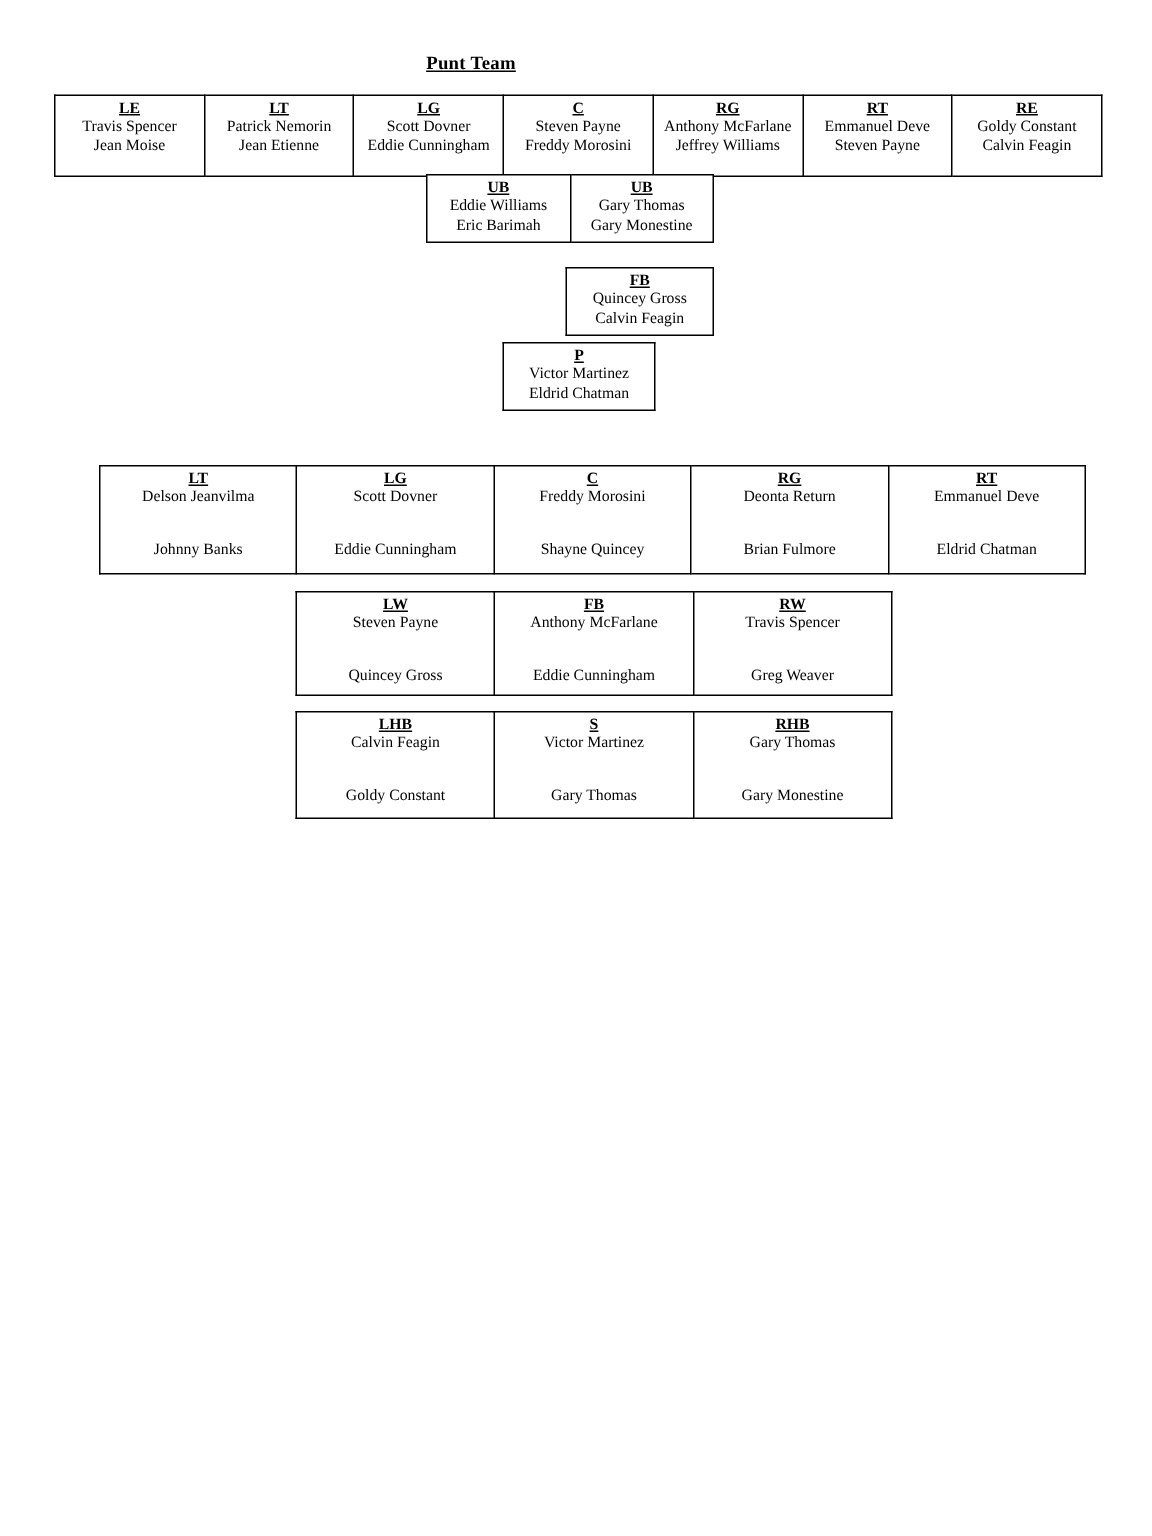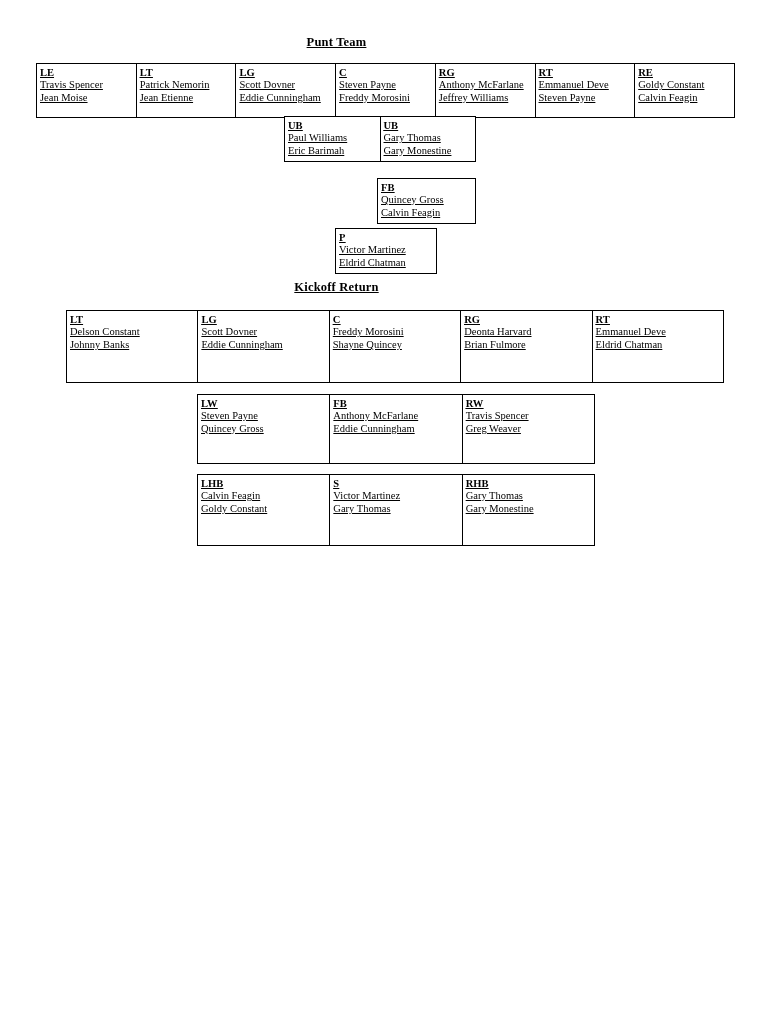--- a/index.html
+++ b/index.html
@@ -16,21 +16,20 @@
     color: #000000;
     overflow: hidden;
   }
 
   .page {
     position: absolute;
     left: 0;
     top: 0;
     width: 628px;
     height: 1024px;
-    padding-left: 15px;
   }
 
   
   .section-heading {
     position: absolute;
     width: 100%;
     text-align: center;
     font-weight: bold;
     font-size: 12.5px;
     letter-spacing: 0.2px;
@@ -43,39 +42,39 @@
 
   
   .chart-table {
     position: absolute;
     border-collapse: collapse;
     table-layout: fixed;
     background: #ffffff;
   }
   .chart-table td {
     border: 1px solid #000000;
+    text-align: center;
     vertical-align: top;
     padding: 2px 3px 3px 3px;
     font-size: 10.5px;
     line-height: 1.22;
-    text-decoration: underline;
   }
   .pos {
     font-weight: bold;
     text-decoration: underline;
     display: block;
     font-size: 10.5px;
     line-height: 1.25;
   }
   .nm {
     display: block;
     white-space: nowrap;
   }
   .nm.spaced {
-    margin-top: 0;
+    margin-top: 22px;
   }
 
   
   #table-punt-line {
     left: 36px;
     top: 63px;
     width: 699px;
     height: 50px;
   }
   #table-punt-line td { height: 48px; }
@@ -175,21 +174,21 @@
     </td>
   </tr>
       </tbody>
     </table>
 
   <table class="chart-table" id="table-punt-ub">
       <tbody>
         <tr>
     <td>
       <span class="pos">UB</span>
-      <span class="nm">Paul Williams</span>
+      <span class="nm">Eddie Williams</span>
       <span class="nm">Eric Barimah</span>
     </td>
     <td>
       <span class="pos">UB</span>
       <span class="nm">Gary Thomas</span>
       <span class="nm">Gary Monestine</span>
     </td>
   </tr>
       </tbody>
     </table>
@@ -211,45 +210,42 @@
         <tr>
     <td>
       <span class="pos">P</span>
       <span class="nm">Victor Martinez</span>
       <span class="nm">Eldrid Chatman</span>
     </td>
   </tr>
       </tbody>
     </table>
 
-  <div class="section-heading" id="heading-kickoff">
-    <span>Kickoff Return</span>
-  </div>
 
   <table class="chart-table" id="table-kr-line">
       <tbody>
         <tr>
     <td>
       <span class="pos">LT</span>
-      <span class="nm">Delson Constant</span>
+      <span class="nm">Delson Jeanvilma</span>
       <span class="nm spaced">Johnny Banks</span>
     </td>
     <td>
       <span class="pos">LG</span>
       <span class="nm">Scott Dovner</span>
       <span class="nm spaced">Eddie Cunningham</span>
     </td>
     <td>
       <span class="pos">C</span>
       <span class="nm">Freddy Morosini</span>
       <span class="nm spaced">Shayne Quincey</span>
     </td>
     <td>
       <span class="pos">RG</span>
-      <span class="nm">Deonta Harvard</span>
+      <span class="nm">Deonta Return</span>
       <span class="nm spaced">Brian Fulmore</span>
     </td>
     <td>
       <span class="pos">RT</span>
       <span class="nm">Emmanuel Deve</span>
       <span class="nm spaced">Eldrid Chatman</span>
     </td>
   </tr>
       </tbody>
     </table>

